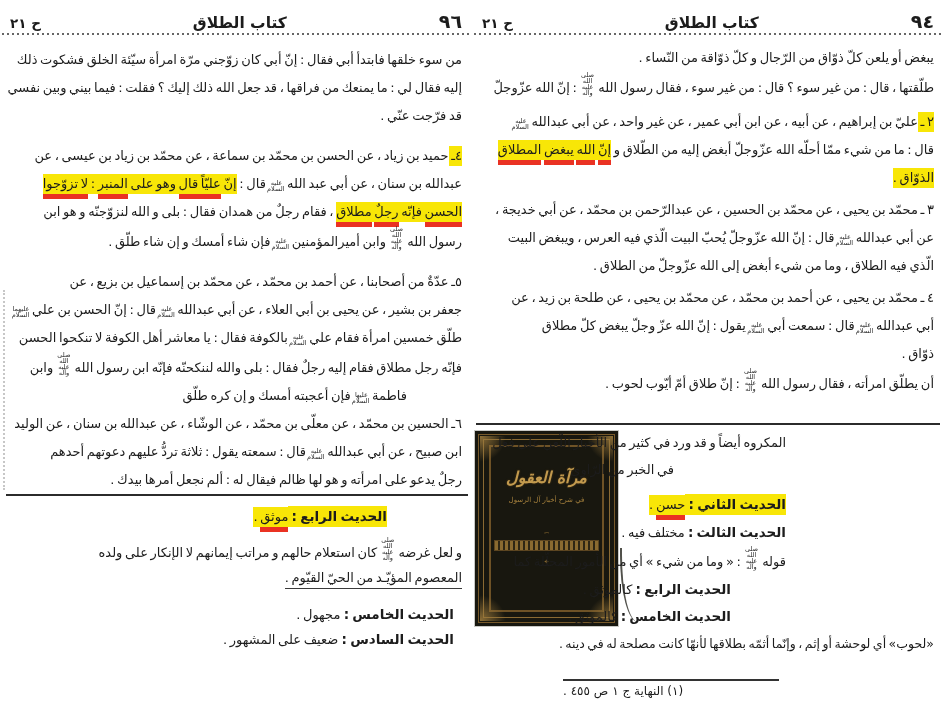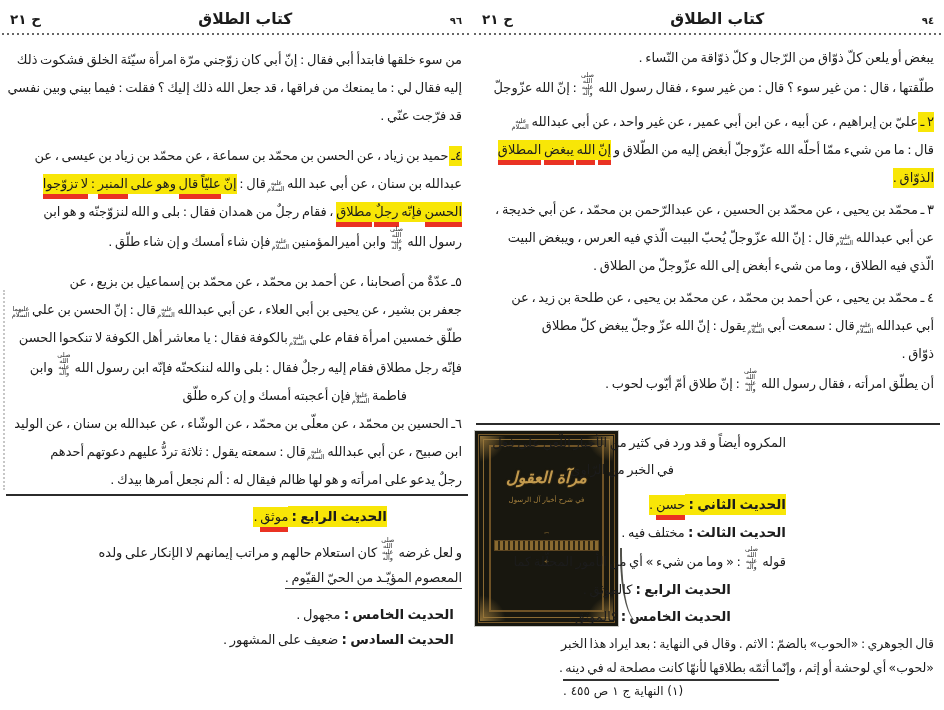--- a/index.html
+++ b/index.html
@@ -4,21 +4,21 @@
 <style>
   html,body{margin:0;padding:0;background:#fff;}
   .screen{position:relative;width:944px;height:710px;background:#ffffff;overflow:hidden;
           font-family:"DejaVu Sans",sans-serif;color:#1c1c1c;direction:rtl;}
   .page{position:absolute;top:0;height:564px;width:472px;}
   #pageL{right:472px;}
   #pageR{right:0;}
   
   .hdr{position:absolute;top:10px;right:10px;left:10px;display:flex;flex-direction:row-reverse;
        justify-content:space-between;align-items:baseline;font-size:14px;}
-  .hdr .num{font-weight:bold;font-size:10px;letter-spacing:1px;}
+  .hdr .num{font-weight:bold;font-size:19px;letter-spacing:1px;}
   .hdr .ttl{font-weight:bold;font-size:15.5px;}
   .hdr .vol{font-size:13.5px;font-weight:bold;}
   .hdr-rule{position:absolute;top:33px;right:2px;left:2px;height:2px;opacity:.75;
             background:repeating-linear-gradient(90deg,#333 0 2px,transparent 2px 5px);}
   
   .blk{position:absolute;right:10px;left:10px;}
   .line{line-height:28px;font-size:13px;white-space:nowrap;word-spacing:-1.5px;letter-spacing:-.1px;}
   .g{margin-top:6px;}
   .mt4{margin-top:4px;}.mt8{margin-top:8px;}.mt12{margin-top:12px;}
   .ind8{margin-right:8px;}.ind55{margin-right:55px;}.ind75{margin-right:75px;}.ind112{margin-right:112px;}
@@ -141,20 +141,19 @@
         <div class="line"><span class="seg">المكروه أيضاً و قد ورد في كثير من الأخبار اللّعن على فعل</span></div>
         <div class="line ind112"><span class="seg">في الخبر من الرّاوى .</span></div>
         <div class="line mt8"><span class="seg hl bold">الحديث الثاني : </span><span class="seg hl redu">حسن</span><span class="seg hl"> .</span></div>
         <div class="line"><span class="seg bold">الحديث الثالث : </span><span class="seg">مختلف فيه .</span></div>
         <div class="line"><span class="seg">قوله </span><span class="seg sym">صلى الله عليه وآله</span><span class="seg"> : « وما من شيء » أي من الأمور المحلّلة كما</span></div>
         <div class="line ind55"><span class="seg bold">الحديث الرابع : </span><span class="seg">كالموثق .</span></div>
         <div class="line ind55"><span class="seg bold">الحديث الخامس : </span><span class="seg">كالموثق .</span></div>
       </div>
 
     <div class="blk rb" style="top:632px;">
-        <div class="line"><span class="seg">قال الجوهري : «الحوب» بالضمّ : الاثم . وقال في النهاية : بعد ايراد هذا الخبر</span></div>
         <div class="line"><span class="seg">«لحوب» أي لوحشة أو إثم ، وإنّما أثمّه بطلاقها لأنهّا كانت مصلحة له في دينه .</span></div>
       </div>
     <div class="fn-sep" style="top:679px;left:91px;width:216px;"></div>
     <div class="footnote" style="top:684px;left:91px;">(١) النهاية ج ١ ص ٤٥٥ .</div>
   </div>
 
 </div>
 
 </body></html>

